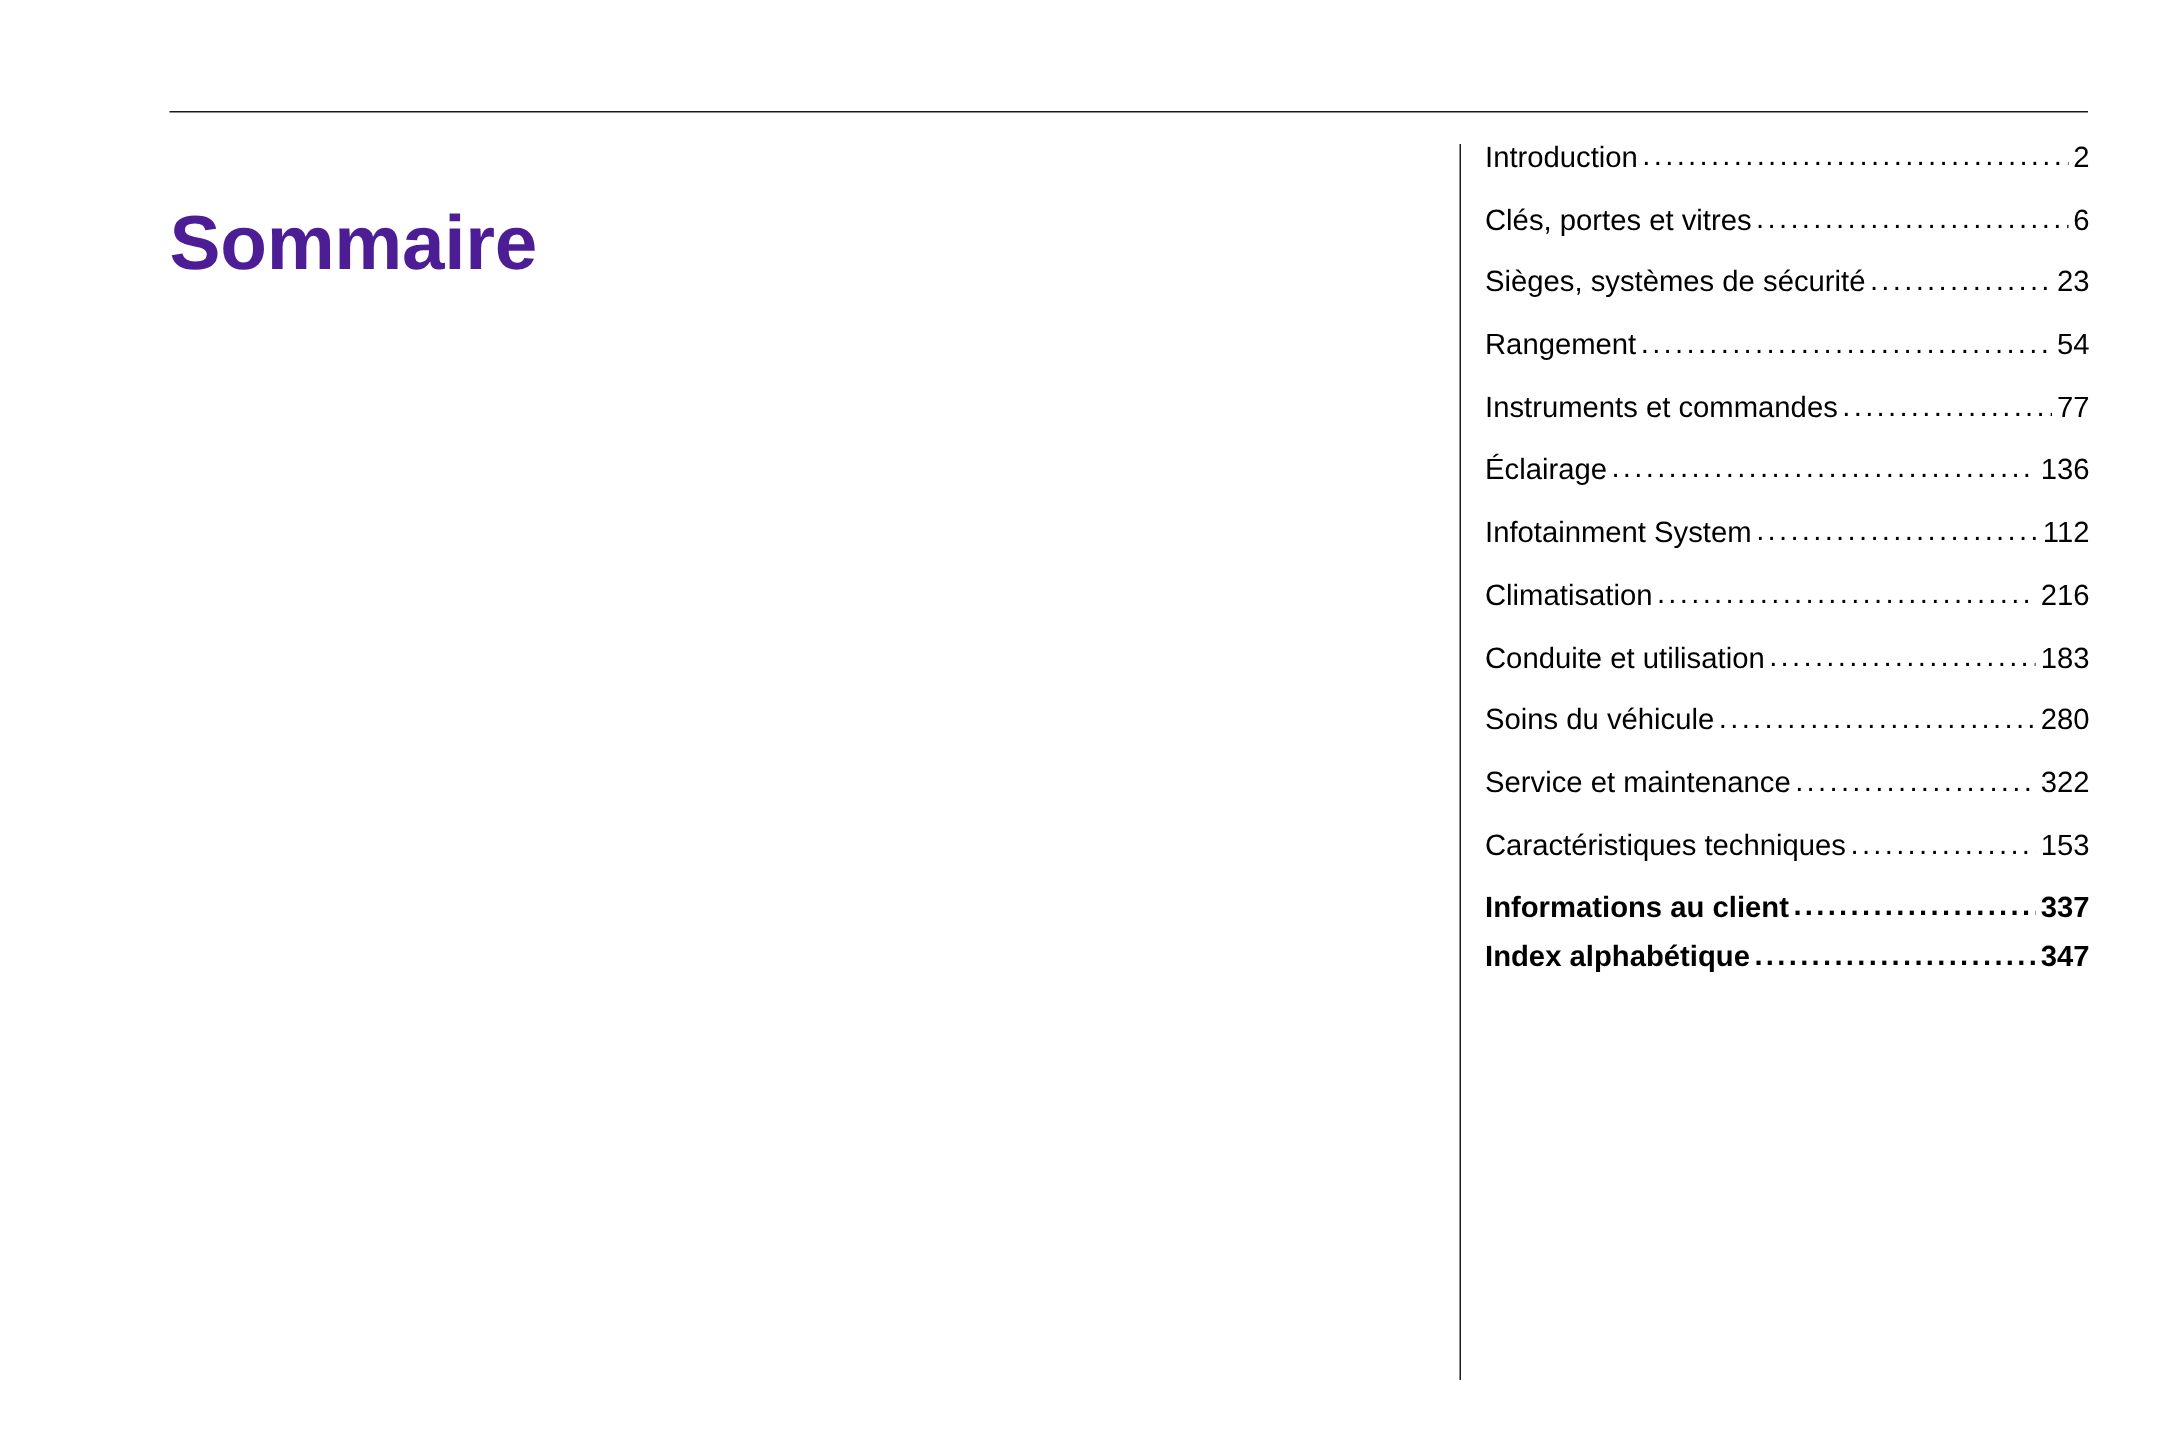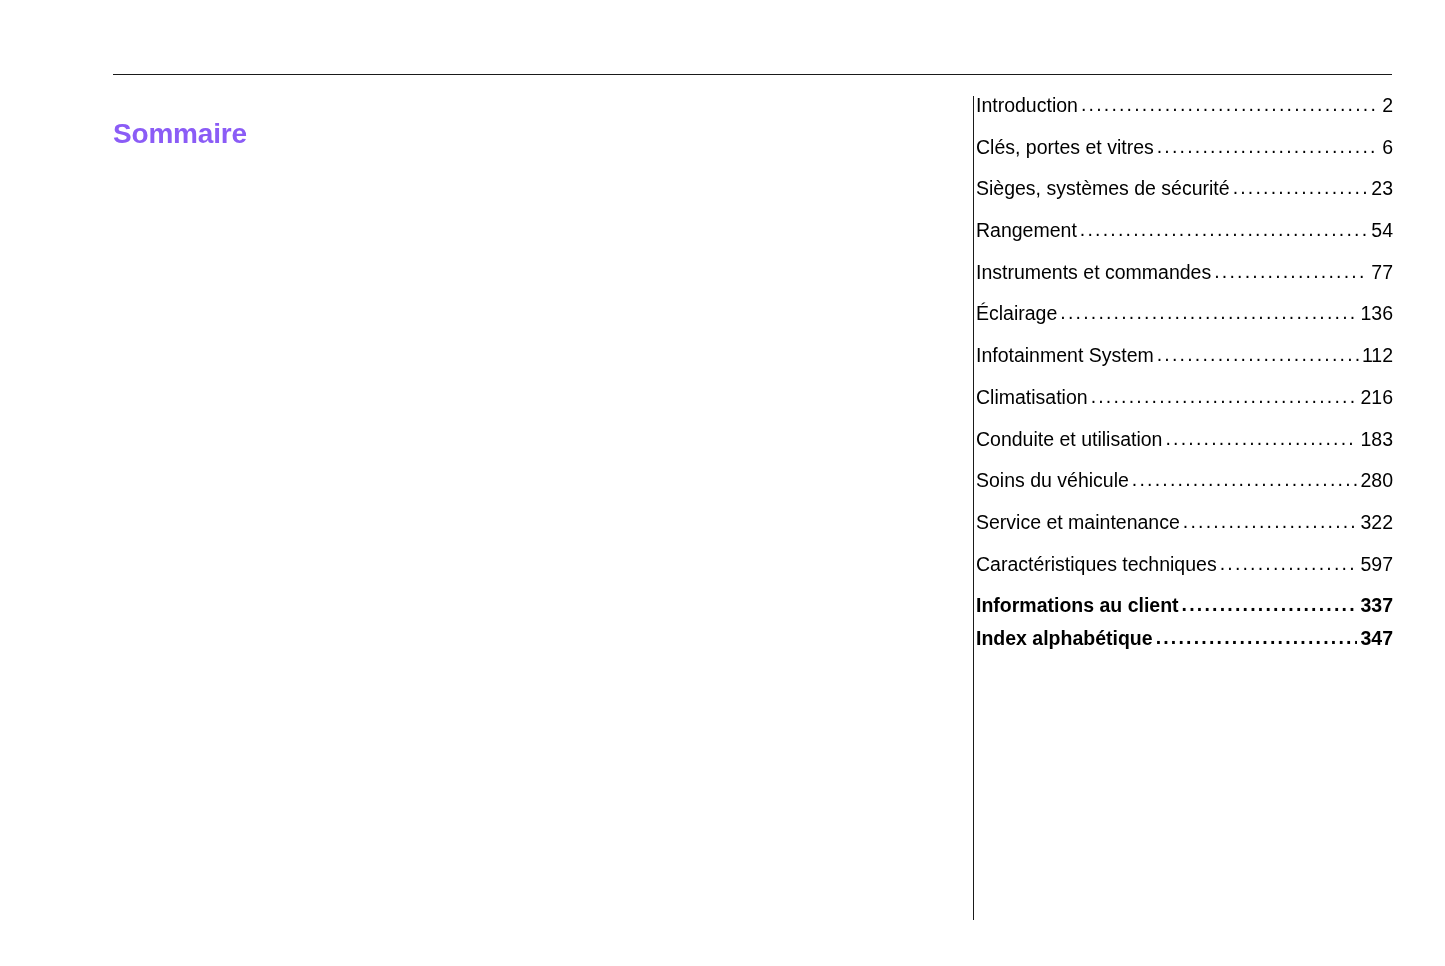--- a/index.html
+++ b/index.html
@@ -27,35 +27,35 @@
     left: 113px;
     top: 74px;
     width: 1279px;
     height: 0;
     border-top: 1.5px solid #1a1a1a;
   }
   .page-title {
     position: absolute;
     left: 113px;
     top: 100px;
-    font-size: 28px;
+    font-size: 51px;
     font-weight: 700;
     letter-spacing: -0.2px;
     line-height: 1.1;
-    color: #8b5cf6;
+    color: #4c1d95;
   }
   .toc {
     position: absolute;
     left: 973px;
     top: 96px;
     width: 420px;
     height: 824px;
     border-left: 1.5px solid #1a1a1a;
     box-sizing: border-box;
-    padding-left: 2px;
+    padding-left: 16px;
   }
   .toc-list {
     list-style: none;
     margin: 0;
     padding: 0;
   }
   .toc-entry {
     display: flex;
     align-items: baseline;
     font-size: 19.5px;
@@ -161,21 +161,21 @@
 
       <li class="toc-entry">
         <span class="entry-label">Service et maintenance</span>
         <span class="entry-dots">.......................................................</span>
         <span class="entry-page">322</span>
       </li>
 
       <li class="toc-entry">
         <span class="entry-label">Caractéristiques techniques</span>
         <span class="entry-dots">.......................................................</span>
-        <span class="entry-page">597</span>
+        <span class="entry-page">153</span>
       </li>
 
       <li class="toc-entry tight">
         <span class="entry-label">Informations au client</span>
         <span class="entry-dots">.......................................................</span>
         <span class="entry-page">337</span>
       </li>
 
       <li class="toc-entry tight" style="margin-top:13px;">
         <span class="entry-label">Index alphabétique</span>

